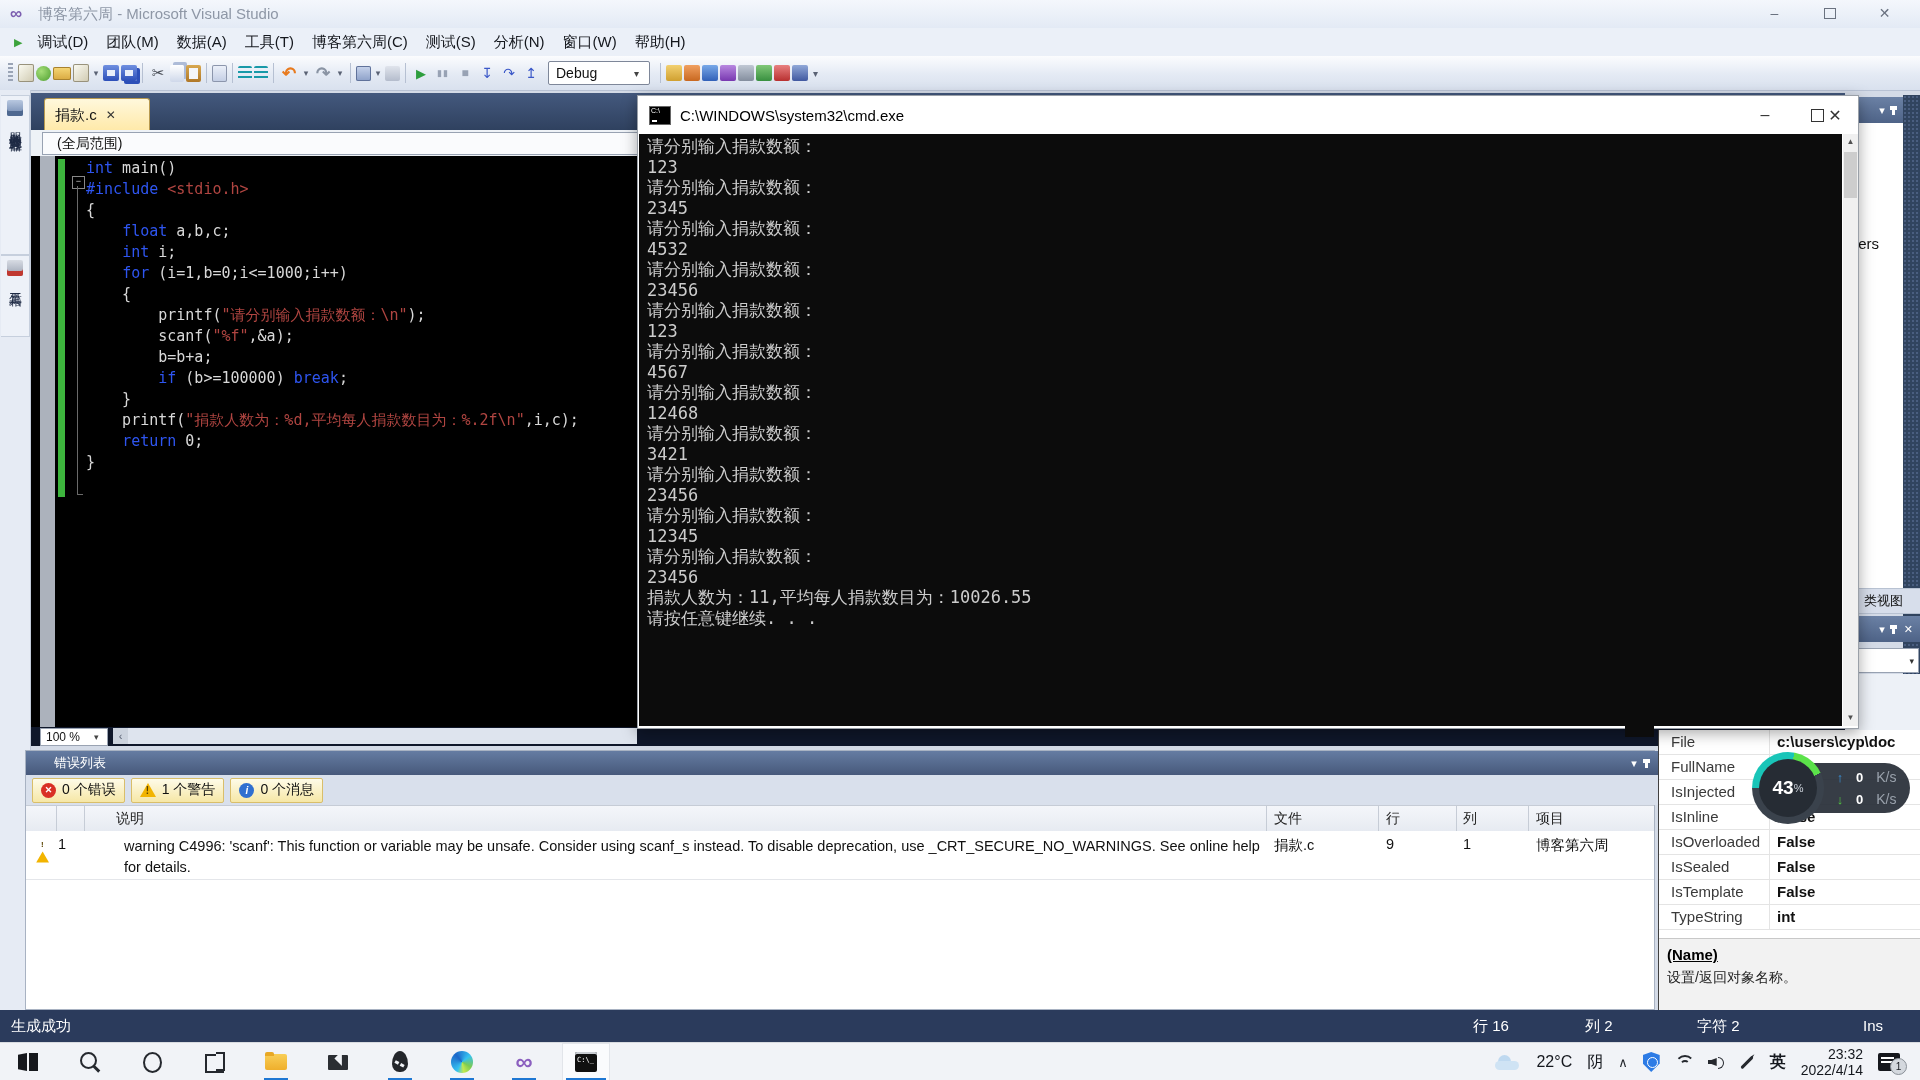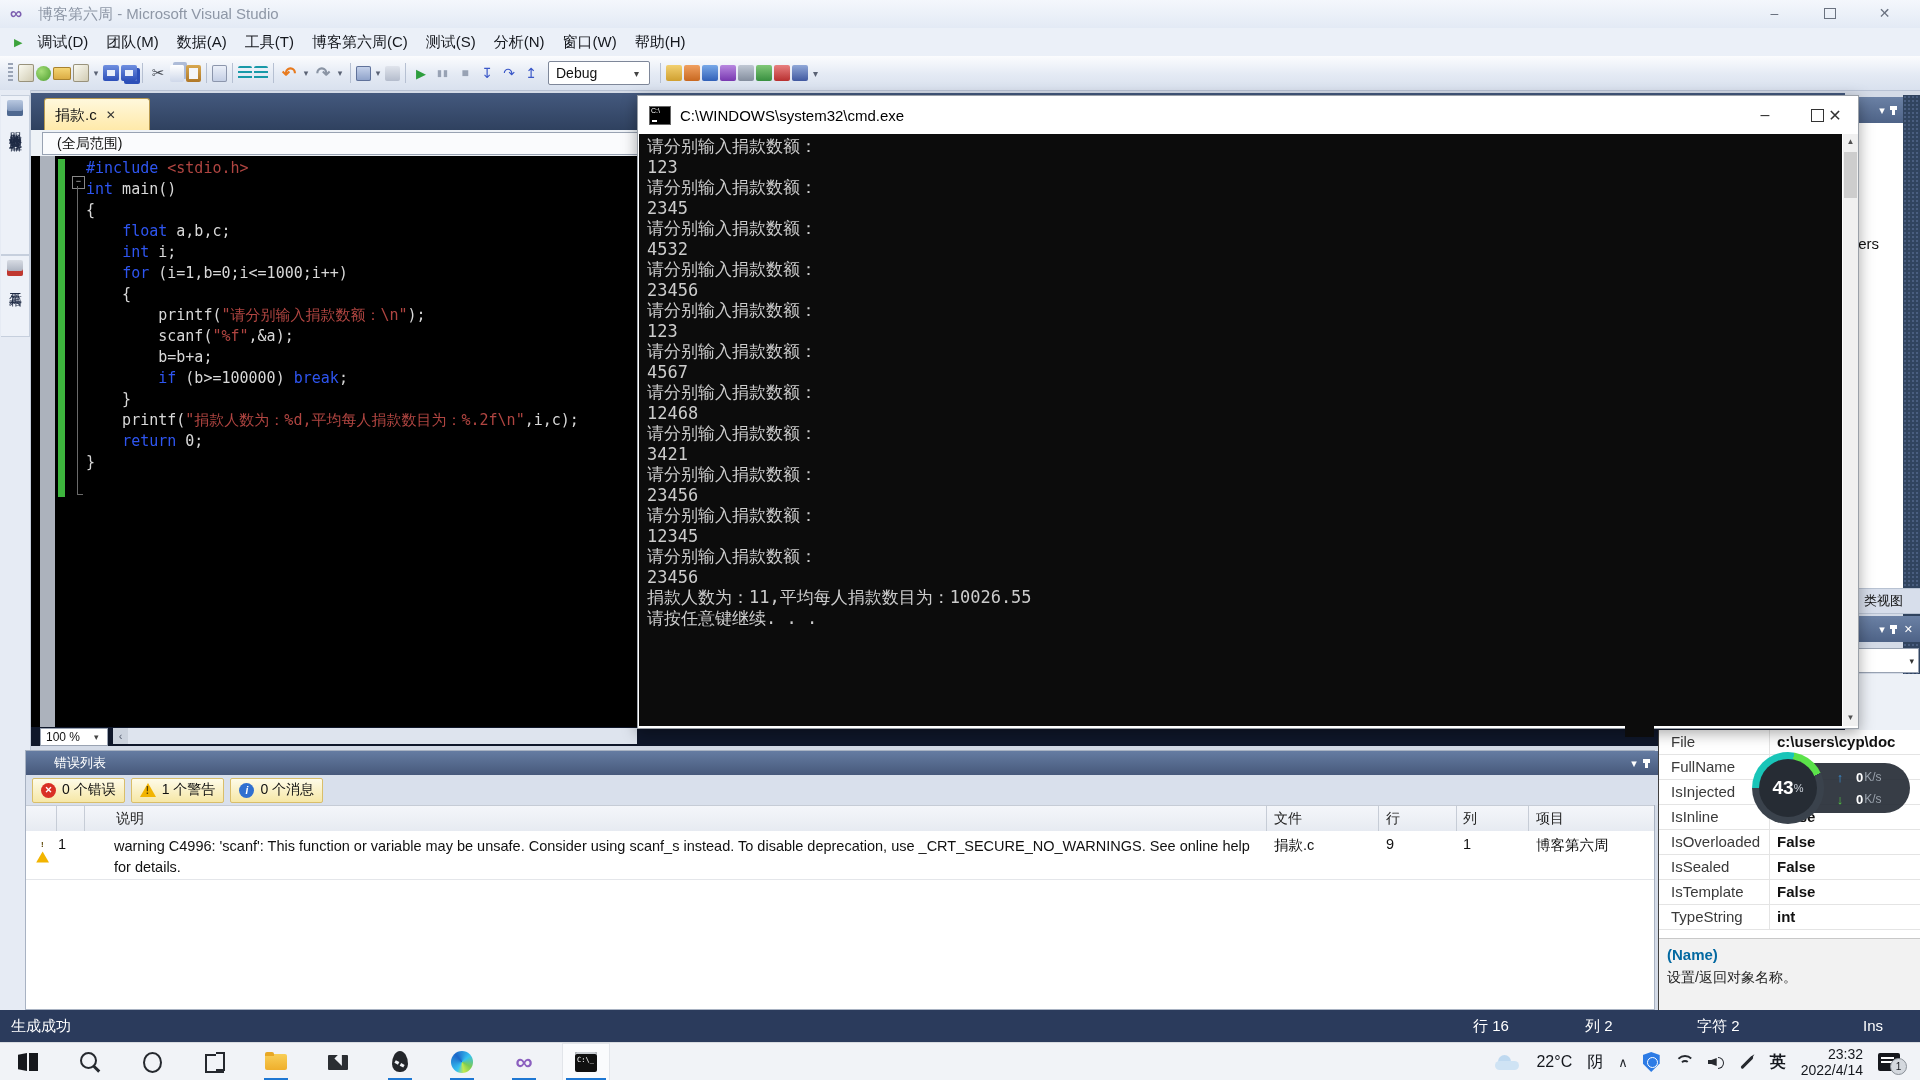--- a/index.html
+++ b/index.html
@@ -149,47 +149,47 @@
            text-align:center;margin-right:6px;font-style:italic;font-weight:bold;}
   .el-colhdr{position:absolute;left:0;top:54px;width:100%;height:26px;background:linear-gradient(#F4F6FA,#E6EAF1);
              border-top:1px solid #C6CCD6;border-bottom:1px solid #C6CCD6;font-size:14px;color:#222;}
   .el-colhdr span{position:absolute;top:4px;}
   .col-desc{left:90px;} .col-file{left:1248px;} .col-line{left:1360px;} .col-col{left:1437px;} .col-proj{left:1510px;}
   .el-colhdr i{position:absolute;top:0;width:1px;height:26px;background:#C6CCD6;}
   .el-body{position:absolute;left:0;top:80px;width:100%;height:176px;background:#FFF;}
   .el-row{position:absolute;left:0;top:0;width:100%;height:48px;border-bottom:1px solid #E4E6EA;font-size:14.5px;color:#111;}
   .el-row .rwarn{position:absolute;left:8px;top:6px;transform:scale(.8);}
   .el-row .rnum{position:absolute;left:32px;top:5px;}
-  .el-row .rdesc{position:absolute;left:88px;top:5px;width:1140px;line-height:21px;}
+  .el-row .rdesc{position:absolute;left:98px;top:5px;width:1140px;line-height:21px;}
   .el-row .rfile{position:absolute;left:1248px;top:5px;} .el-row .rline{position:absolute;left:1360px;top:5px;}
   .el-row .rcol{position:absolute;left:1437px;top:5px;} .el-row .rproj{position:absolute;left:1510px;top:5px;}
   
   .props{position:absolute;left:1658px;top:730px;width:262px;height:280px;background:#FFF;border-left:1px solid #404040;}
   .prow{height:24px;border-bottom:1px solid #E4E4E4;position:relative;font-size:15px;}
   .prow .plabel{position:absolute;left:12px;top:3px;color:#3A3A3A;}
   .prow .pvalue{position:absolute;left:118px;top:3px;color:#111;font-weight:bold;}
   .prow::after{content:"";position:absolute;left:110px;top:0;width:1px;height:24px;background:#E4E4E4;}
   .pdesc{position:absolute;left:0;top:208px;width:100%;height:72px;background:#F2F2F2;border-top:1px solid #C8C8C8;}
-  .pdesc .pname{position:absolute;left:8px;top:7px;font-size:15px;font-weight:bold;color:#0369a1;}
+  .pdesc .pname{position:absolute;left:8px;top:7px;font-size:15px;font-weight:bold;color:#000000;text-decoration:underline;}
   .pdesc .ptext{position:absolute;left:8px;top:30px;font-size:14px;color:#222;}
   
   .spill{position:absolute;left:1760px;top:763px;width:150px;height:50px;background:rgba(40,46,56,.93);
          border-radius:25px;z-index:9;}
   .sring{position:absolute;left:1752px;top:752px;width:72px;height:72px;border-radius:50%;z-index:10;
          background:conic-gradient(from -90deg,#19C5B8 0 100deg,#5BE24A 100deg 155deg,#3A424C 155deg 360deg);
          display:flex;align-items:center;justify-content:center;}
   .sring .inner{width:58px;height:58px;border-radius:50%;background:#262C34;display:flex;align-items:center;justify-content:center;
                 color:#FFF;font-size:19px;font-weight:bold;}
   .sring .pct{font-size:11px;font-weight:normal;color:#CCD2DA;}
   .srow{position:absolute;left:1832px;width:72px;height:20px;z-index:10;display:flex;align-items:center;font-size:13px;}
   .srow.up{top:767px;} .srow.down{top:789px;}
   .srow .ar{width:16px;text-align:center;font-weight:bold;}
   .srow.up .ar{color:#3A9BE8;} .srow.down .ar{color:#52C941;}
   .srow .val{color:#FFF;font-weight:bold;margin-left:8px;}
-  .srow .unit{color:#9AA2AC;font-size:12px;margin-left:1px;}
+  .srow .unit{color:#9AA2AC;font-size:14px;margin-left:13px;}
   
   .statusbar{position:absolute;left:0;top:1010px;width:1920px;height:32px;background:#2B3B5C;color:#FFF;font-size:15px;}
   .sb-msg{position:absolute;left:11px;top:7px;}
   .sb-line{position:absolute;left:1473px;top:7px;} .sb-col{position:absolute;left:1585px;top:7px;}
   .sb-char{position:absolute;left:1697px;top:7px;} .sb-ins{position:absolute;left:1863px;top:7px;}
   
   .taskbar{position:absolute;left:0;top:1042px;width:1920px;height:38px;background:#F1F3F7;border-top:1px solid #D8DBE0;z-index:20;}
   .tapps{position:absolute;left:4px;top:0;height:38px;display:flex;}
   .tapp{width:48px;height:38px;margin-right:14px;position:relative;display:flex;align-items:center;justify-content:center;}
   .tapp.u::after{content:"";position:absolute;left:12px;bottom:0;width:24px;height:3px;background:#1E77D3;}
@@ -356,22 +356,22 @@
       <span>(全局范围)</span>
     </div>
   </div>
   <div class="code-area">
     <div class="code-margin"></div>
     <div class="green-bar"></div>
     <div class="outline-box">−</div>
     <div class="outline-line"></div>
     <div class="outline-tick"></div>
     <div class="code-text">
+        <div class="code-line"><span class="tok-kw">int</span><span class="tok-pl"> main()</span></div>
         <div class="code-line"><span class="tok-kw">#include </span><span class="tok-str">&lt;stdio.h&gt;</span></div>
-        <div class="code-line"><span class="tok-kw">int</span><span class="tok-pl"> main()</span></div>
         <div class="code-line"><span class="tok-pl">{</span></div>
         <div class="code-line"><span class="tok-pl">    </span><span class="tok-kw">float</span><span class="tok-pl"> a,b,c;</span></div>
         <div class="code-line"><span class="tok-pl">    </span><span class="tok-kw">int</span><span class="tok-pl"> i;</span></div>
         <div class="code-line"><span class="tok-pl">    </span><span class="tok-kw">for</span><span class="tok-pl"> (i=1,b=0;i&lt;=1000;i++)</span></div>
         <div class="code-line"><span class="tok-pl">    {</span></div>
         <div class="code-line"><span class="tok-pl">        printf(</span><span class="tok-str">"请分别输入捐款数额：\n"</span><span class="tok-pl">);</span></div>
         <div class="code-line"><span class="tok-pl">        scanf(</span><span class="tok-str">"%f"</span><span class="tok-pl">,&amp;a);</span></div>
         <div class="code-line"><span class="tok-pl">        b=b+a;</span></div>
         <div class="code-line"><span class="tok-pl">        </span><span class="tok-kw">if</span><span class="tok-pl"> (b&gt;=100000) </span><span class="tok-kw">break</span><span class="tok-pl">;</span></div>
         <div class="code-line"><span class="tok-pl">    }</span></div>

